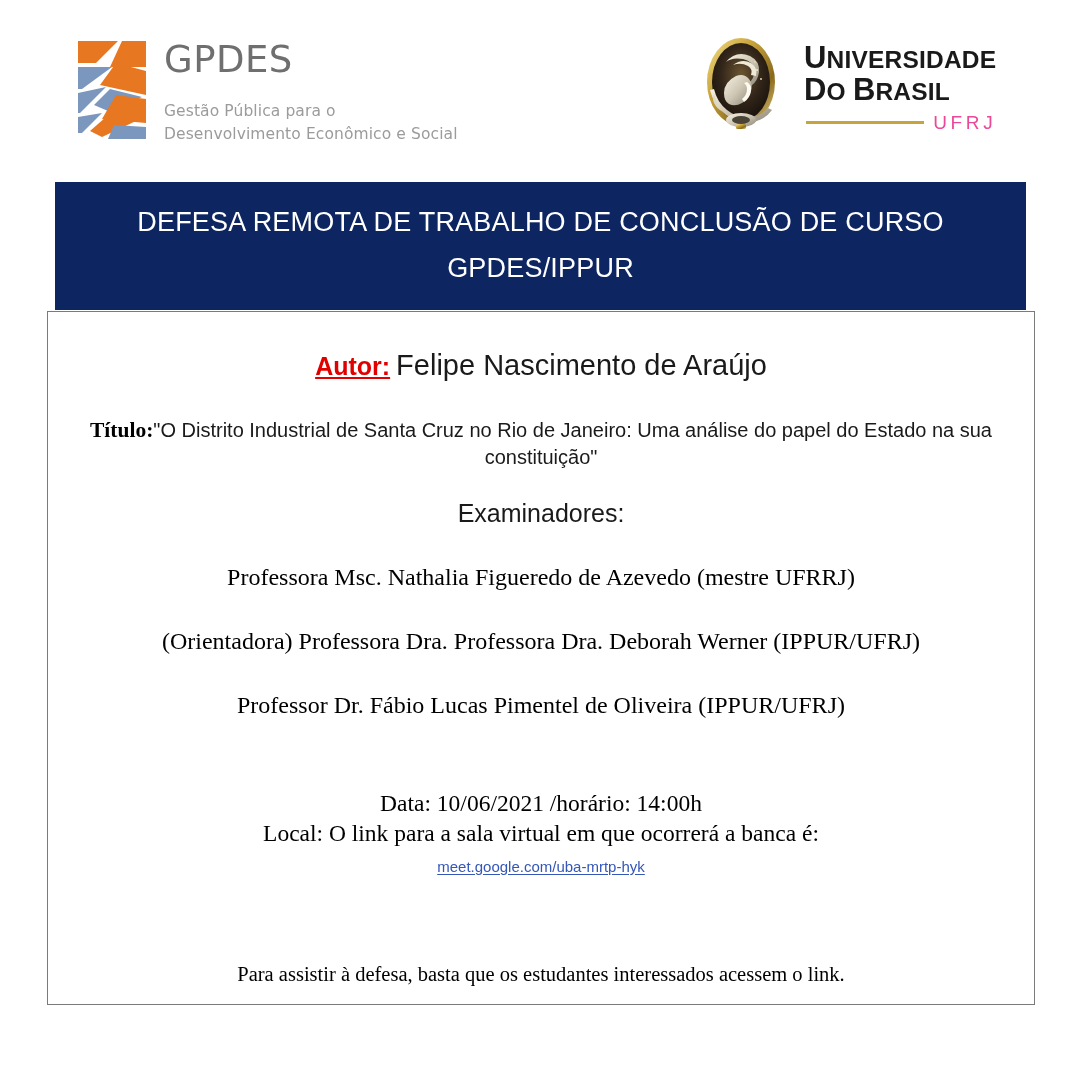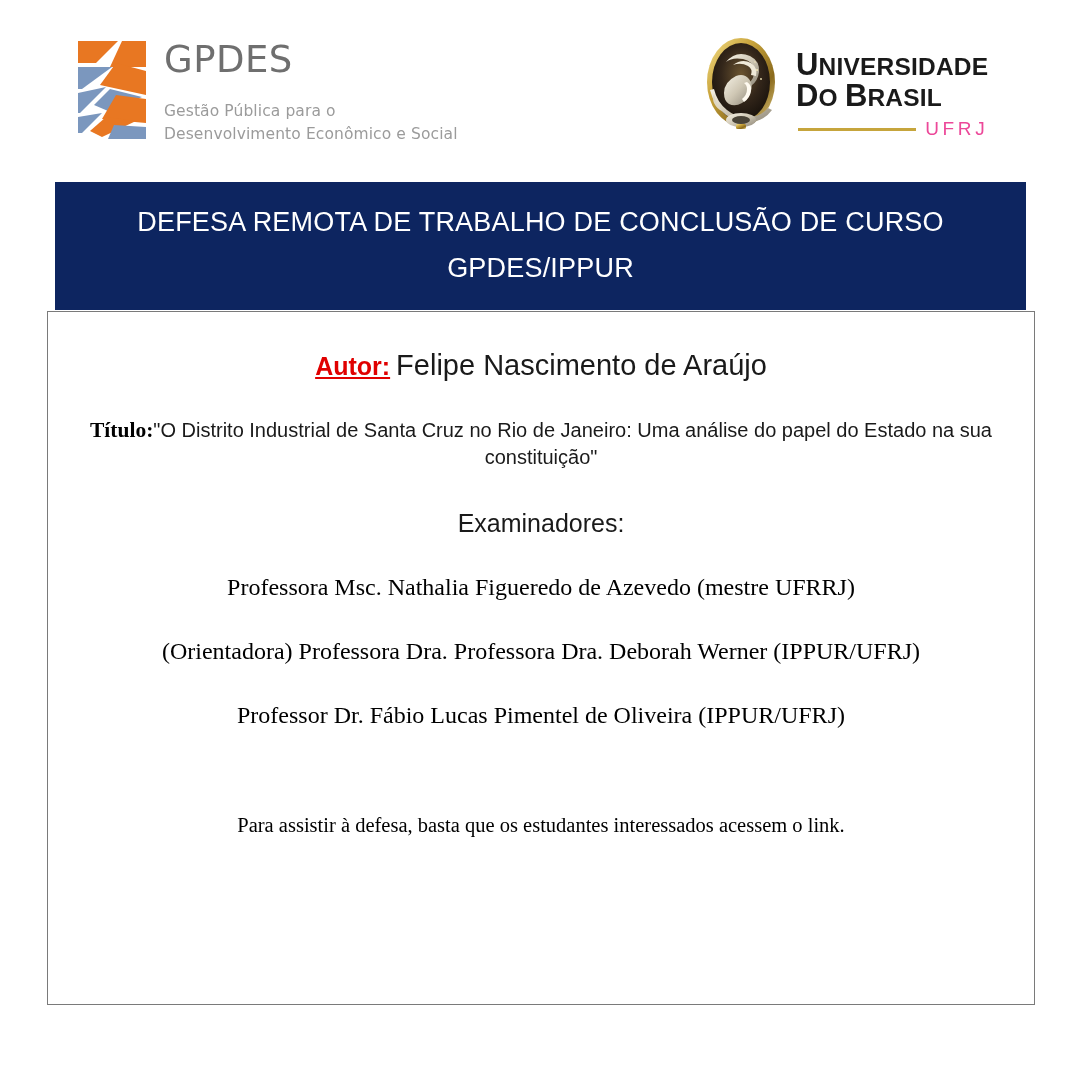--- a/index.html
+++ b/index.html
@@ -64,22 +64,22 @@
     margin-top: 22px;
     letter-spacing: 0.1px;
     white-space: nowrap;
   }
 
   .logo-ufrj {
     position: absolute;
     left: 700px;
     top: 32px;
     display: flex;
-    align-items: flex-end;
-    gap: 14px;
+    align-items: center;
+    gap: 22px;
   }
   .ufrj-seal {
     width: 82px;
     height: 108px;
     flex: none;
   }
   .ufrj-words {
     position: relative;
     padding-top: 4px;
   }
@@ -187,21 +187,21 @@
     font-size: 21.5px;
     color: #000000;
   }
   .title-text {
     font-family: "Liberation Sans", sans-serif;
     font-size: 20px;
     color: #1a1a1a;
   }
 
   .examiners-head {
-    margin-top: 38px;
+    margin-top: 28px;
     font-family: "Liberation Sans", sans-serif;
     font-size: 25px;
     color: #1a1a1a;
     text-align: center;
   }
 
   .examiner {
     margin-top: 34px;
     font-family: "Liberation Serif", serif;
     font-size: 24px;
@@ -323,17 +323,22 @@
     <div class="title-row">
       <span class="title-label">Título:</span><span class="title-text">"O Distrito Industrial de Santa Cruz no Rio de Janeiro: Uma análise do papel do Estado na sua constituição"</span>
     </div>
 
     <div class="examiners-head">Examinadores:</div>
 
     <div class="examiner">Professora Msc. Nathalia Figueredo de Azevedo (mestre UFRRJ)</div>
     <div class="examiner">(Orientadora) Professora Dra. Professora Dra. Deborah Werner (IPPUR/UFRJ)</div>
     <div class="examiner">Professor Dr. Fábio Lucas Pimentel de Oliveira (IPPUR/UFRJ)</div>
 
+    <div class="schedule">
+      <div>Data: 10/06/2021 /horário: 14:00h</div>
+      <div>Local: O link para a sala virtual em que ocorrerá a banca é:</div>
+      <a class="meet-link" href="#">meet.google.com/uba-mrtp-hyk</a>
+    </div>
 
     <div class="footnote">Para assistir à defesa, basta que os estudantes interessados acessem o link.</div>
 
   </div>
 </div>
 
 </body></html>

